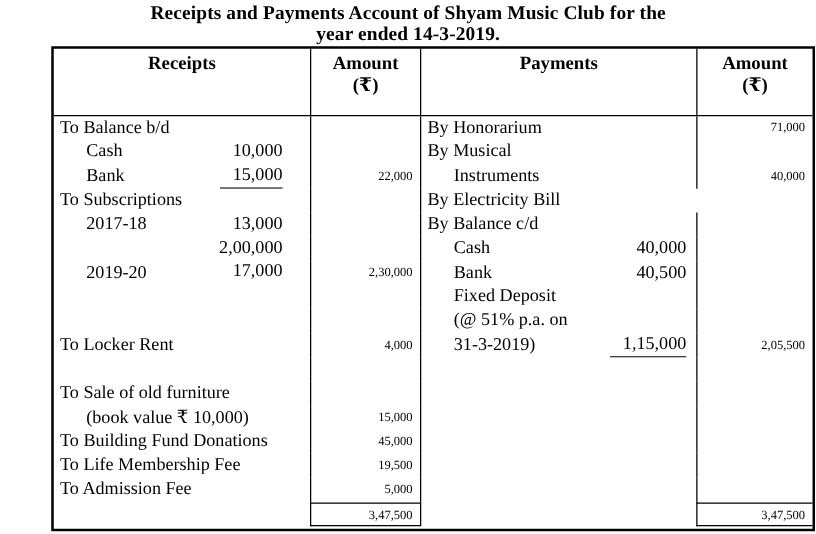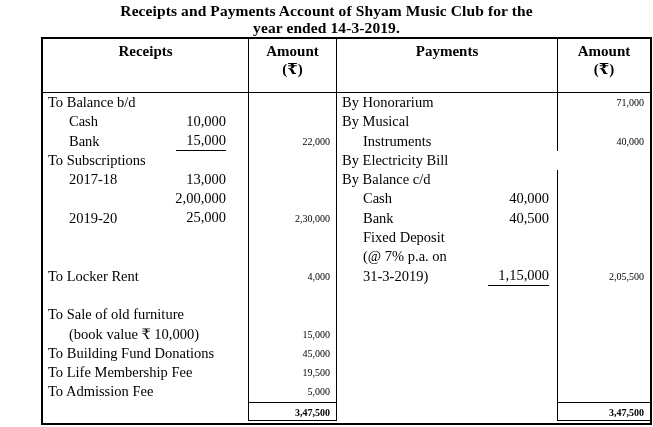--- a/index.html
+++ b/index.html
@@ -48,21 +48,21 @@
   .sub { margin-left:auto; }
   .sub.ul { border-bottom:1.2px solid #000; padding-left:10px; }
   .amt {
     font-size:10px; line-height:19.3px;
     text-align:right; padding-right:6px; white-space:nowrap;
   }
 
   
   .totals { height:23px; margin-bottom:2px; }
   .totals .amt {
-    font-weight:bold; line-height:19.5px;
+    font-weight:normal; line-height:19.5px;
     border-top:1.5px solid #000; border-bottom:1.5px solid #000;
   }
 </style>
 </head>
 <body>
 
 <div class="page">
 
   <div class="title-block">
     <div class="title-line">Receipts and Payments Account of Shyam Music Club for the</div>
@@ -162,21 +162,21 @@
         <div class="td c3 txt">
           <span class="lbl ind">Cash</span>
           <span class="sub">40,000</span>
         </div>
         <div class="td c4 amt"></div>
       </div>
 
       <div class="tr">
         <div class="td c1 txt">
           <span class="lbl ind">2019-20</span>
-          <span class="sub ul">25,000</span>
+          <span class="sub ul">17,000</span>
         </div>
         <div class="td c2 amt">2,30,000</div>
         <div class="td c3 txt">
           <span class="lbl ind">Bank</span>
           <span class="sub">40,500</span>
         </div>
         <div class="td c4 amt"></div>
       </div>
 
       <div class="tr">
@@ -192,21 +192,21 @@
         <div class="td c4 amt"></div>
       </div>
 
       <div class="tr">
         <div class="td c1 txt">
           <span class="lbl"></span>
           <span class="sub"></span>
         </div>
         <div class="td c2 amt"></div>
         <div class="td c3 txt">
-          <span class="lbl ind">(@ 7% p.a. on</span>
+          <span class="lbl ind">(@ 51% p.a. on</span>
           <span class="sub"></span>
         </div>
         <div class="td c4 amt"></div>
       </div>
 
       <div class="tr">
         <div class="td c1 txt">
           <span class="lbl">To Locker Rent</span>
           <span class="sub"></span>
         </div>

